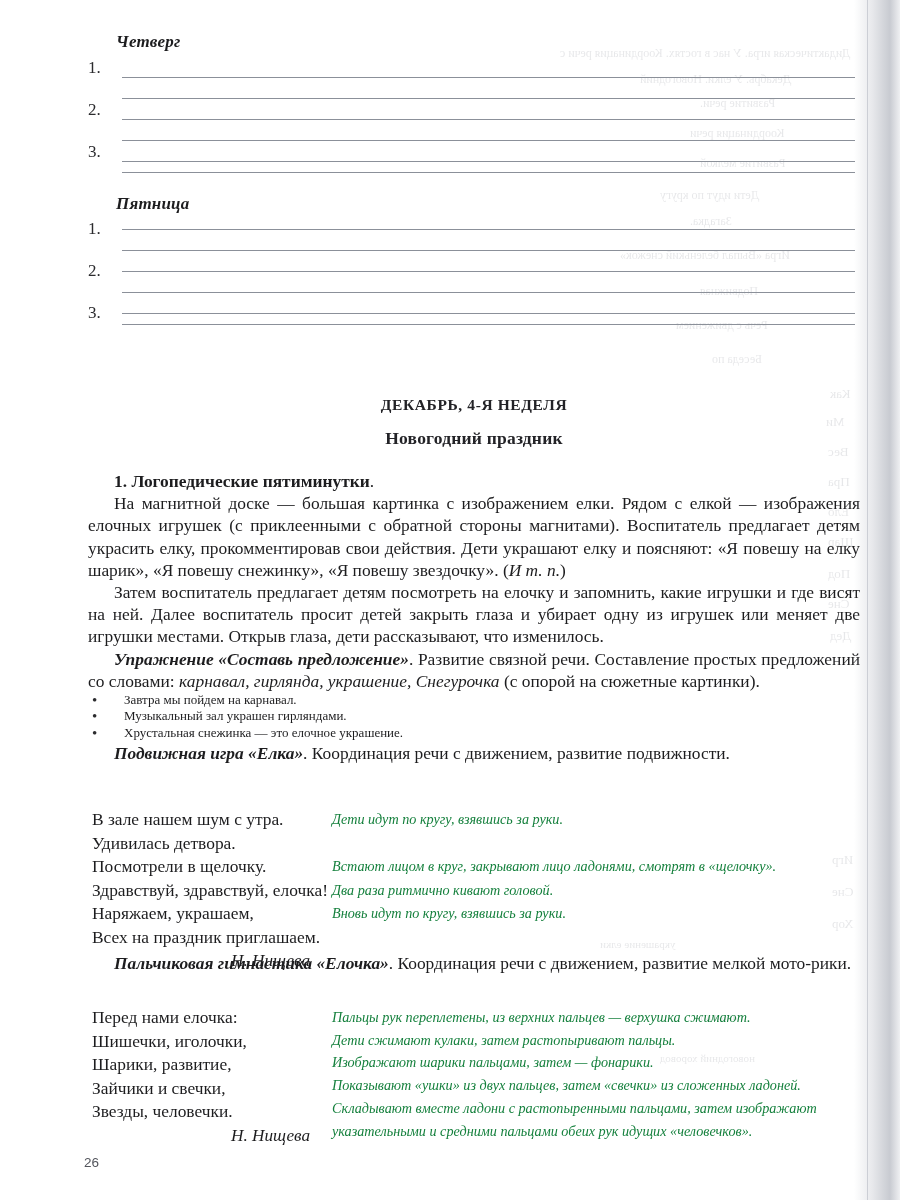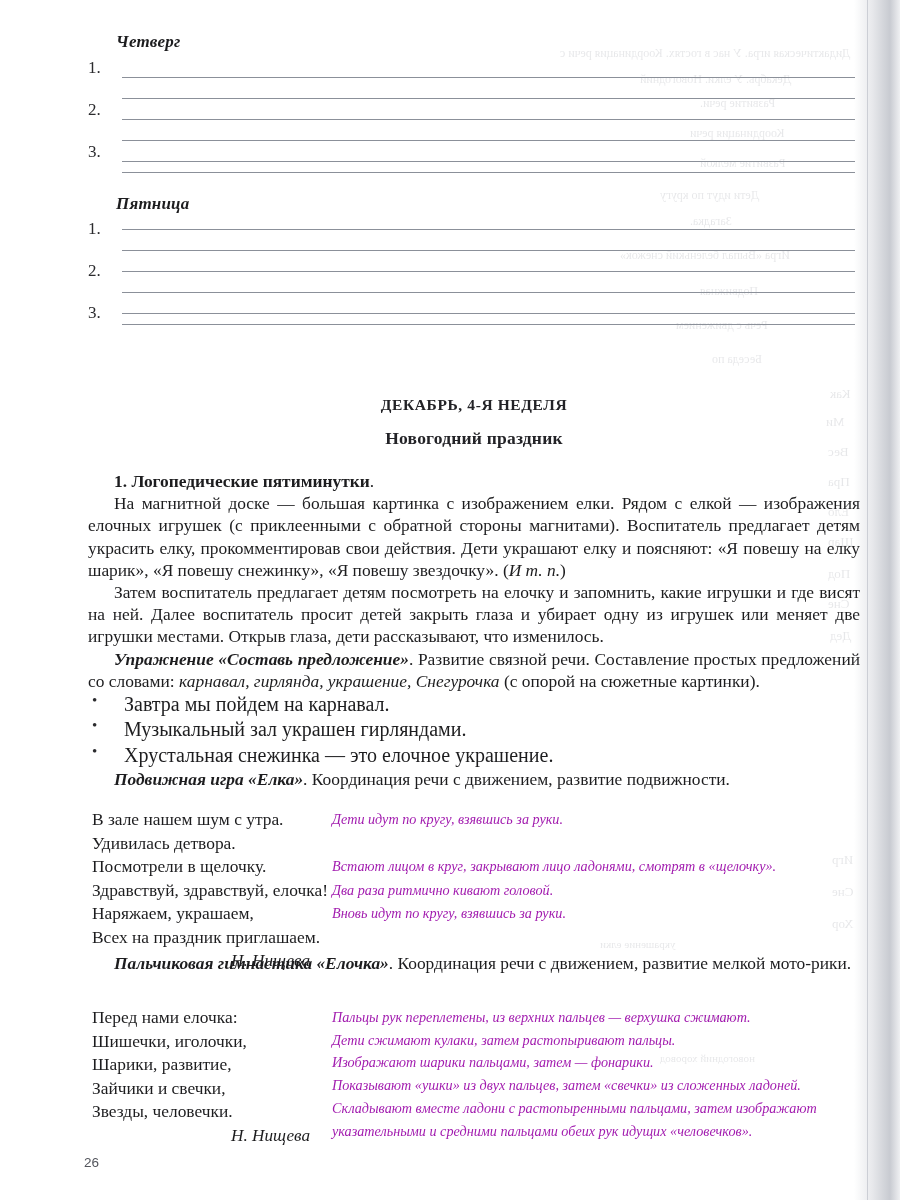--- a/index.html
+++ b/index.html
@@ -123,21 +123,21 @@
   .i { font-style: italic; }
   .bi { font-weight: bold; font-style: italic; }
 
   ul.bullets {
     margin: 0;
     padding: 0;
     list-style: none;
   }
   ul.bullets li {
     position: relative;
-    font-size: 20px;
+    font-size: 13px;
     line-height: 1.275;
     padding-left: 36px;
   }
   ul.bullets li::before {
     content: "•";
     position: absolute;
     left: 4px;
     top: -1px;
     font-size: 15px;
     color: #2b2b2e;
@@ -156,21 +156,21 @@
   td.vleft {
     width: 240px;
     font-size: 17.4px;
     line-height: 1.355;
     white-space: nowrap;
   }
   td.vright {
     font-style: italic;
     font-size: 14.2px;
     line-height: 1.66;
-    color: #a21caf;
+    color: #15803d;
     padding-left: 8px;
   }
   td.vright.tight { line-height: 1.60; }
   .attrib {
     text-align: right;
     font-style: italic;
     font-size: 17.2px;
     padding-right: 22px;
   }
   .spacer-line { display: block; height: 23.6px; }

